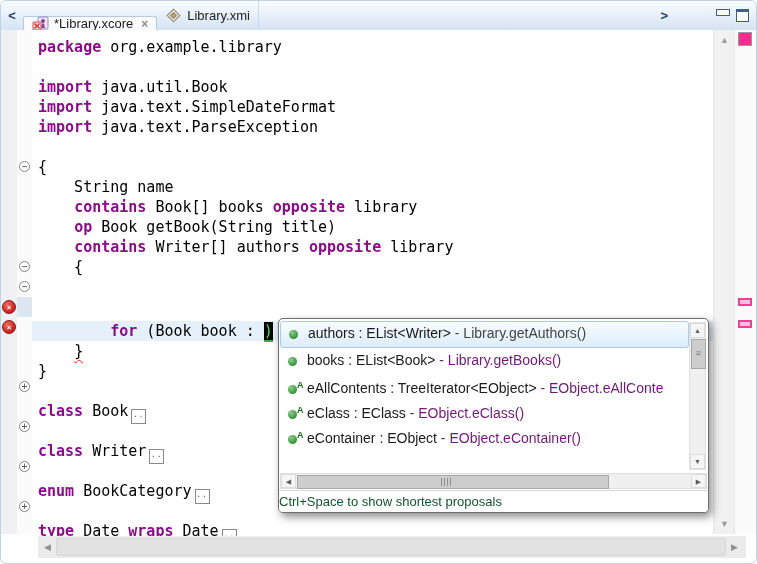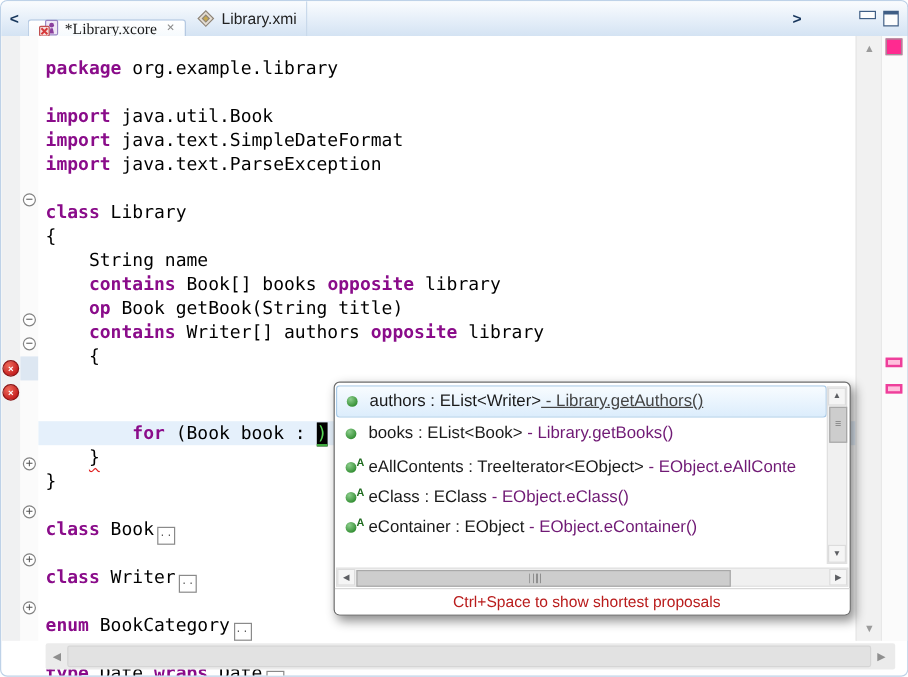--- a/index.html
+++ b/index.html
@@ -7,37 +7,37 @@
   .frame{position:absolute;left:0;top:0;width:755px;height:562px;border:1px solid #bed2e8;
     border-radius:6px;background:#fff;overflow:hidden;}
   
   .tabbar{position:absolute;left:0;top:0;width:100%;height:29px;
     background:linear-gradient(#fafcfe,#e3edf8 60%,#d4e3f3);
     border-bottom:1px solid #c9d9eb;display:flex;align-items:stretch;}
   .tab-scroll{width:22px;display:flex;align-items:center;justify-content:center;
     color:#17365c;font-weight:bold;font-size:13px;cursor:pointer;}
   .tab{display:flex;align-items:center;padding:0 8px;font-size:13px;color:#1a1a1a;cursor:pointer;}
   .tab.active{background:linear-gradient(#ffffff,#f6fafd);border:1px solid #b5c9e2;border-bottom:none;
-    border-radius:3px 3px 0 0;margin-top:15px;font-family:Liberation Serif, serif;}
+    border-radius:3px 3px 0 0;margin-top:15px;}
   .tab.inactive{border-right:1px solid #c9d9eb;color:#222;}
   .tab .ticon{width:17px;height:16px;margin-right:5px;flex:none;}
   .tab-close{margin-left:8px;color:#8b8b8b;font-size:12px;font-weight:bold;cursor:pointer;}
   .tabbar-sp{flex:1;}
   .overflow-chev{display:flex;align-items:center;color:#17365c;font-weight:bold;font-size:13px;
     margin-right:48px;cursor:pointer;}
   .winbtns{display:flex;align-items:center;gap:6px;padding-right:7px;}
   .btn-min{width:12px;height:5px;border:1px solid #3f5e85;background:#fdfdfd;margin-top:-6px;}
   .btn-max{width:11px;height:9px;border:1px solid #3f5e85;border-top:3px solid #3f5e85;background:#fdfdfd;}
   
   .editor-body{position:absolute;left:0;top:29px;width:755px;height:504px;background:#fff;}
   .ann-ruler{position:absolute;left:0;top:0;width:16px;height:100%;background:#f0f1f2;}
   .fold-ruler{position:absolute;left:16px;top:0;width:15px;height:100%;background:#fbfbfb;}
   .fold-range{position:absolute;left:0;width:15px;height:20px;background:#dde7f2;}
   .text-area{position:absolute;left:31px;top:0;width:681px;height:100%;background:#fff;
-    padding-top:17px;box-sizing:border-box;cursor:text;}
+    padding-top:7px;box-sizing:border-box;cursor:text;}
   .code-line{height:20px;line-height:20px;white-space:pre;
     font-family:"DejaVu Sans Mono",monospace;font-size:15px;color:#000;padding-left:6px;}
   .code-line.current{background:#e5f0fb;margin-top:44px;}
   .kw{color:#8a0c8a;font-weight:bold;}
   .linked{background:#000;color:#55d455;border-bottom:2px solid #3faa3f;}
   .squiggle{text-decoration:underline wavy #e02020 1px;text-underline-offset:3px;}
   .foldbox{display:inline-block;width:13px;height:13px;border:1px solid #8a8a8a;background:#fff;
     font-size:8px;line-height:9px;text-align:center;color:#555;vertical-align:-1px;margin-left:3px;
     letter-spacing:1px;cursor:pointer;}
   .error-icon{position:absolute;left:1px;width:14px;height:14px;border-radius:50%;
@@ -63,36 +63,36 @@
   .cpl-list{position:absolute;left:1px;top:2px;right:1px;height:150px;overflow:hidden;}
   .cpl-item{height:25px;line-height:25px;font-size:14px;white-space:nowrap;overflow:hidden;
     padding-left:8px;color:#1a1a1a;cursor:pointer;position:relative;}
   .cpl-item.selected{background:linear-gradient(#f8fcff,#dcedfc);border:1px solid #aacbe8;border-radius:3px;
     line-height:23px;margin-right:18px;}
   .cpl-item .dot{display:inline-block;width:9px;height:9px;border-radius:50%;
     background:radial-gradient(circle at 35% 30%,#8ccd8c,#2e8b2e 80%);margin-right:4px;vertical-align:-1px;}
   .cpl-item .deco{display:inline-block;width:8px;font-size:9px;font-weight:bold;color:#1f6b1f;
     vertical-align:5px;margin-left:-4px;margin-right:2px;}
   .cpl-item .sfx{color:#701a75;}
-  .cpl-item.selected .sfx{color:#444;text-decoration:underline;}
+  .cpl-item.selected .sfx{color:#444;}
   .cpl-vscroll{position:absolute;right:2px;top:3px;width:17px;height:148px;background:#f0f0f0;border:1px solid #e0e0e0;box-sizing:border-box;}
   .cpl-vscroll .b{position:absolute;left:0;width:100%;height:15px;background:#f5f5f5;border:1px solid #dcdcdc;
     box-sizing:border-box;color:#5c5e62;font-size:7px;text-align:center;line-height:13px;}
   .cpl-vscroll .b.up{top:0;} .cpl-vscroll .b.down{bottom:0;}
   .cpl-vscroll .th{position:absolute;left:1px;top:16px;width:13px;height:28px;background:#cdcdcd;border:1px solid #a8a8a8;
     color:#7a7a7a;font-size:9px;text-align:center;line-height:26px;}
   .cpl-hscroll{position:absolute;left:1px;right:1px;top:154px;height:16px;background:#f0f0f0;border:1px solid #e0e0e0;box-sizing:border-box;}
   .cpl-hscroll .b{position:absolute;top:0;width:15px;height:100%;background:#f5f5f5;border:1px solid #dcdcdc;
     box-sizing:border-box;color:#5c5e62;font-size:7px;text-align:center;line-height:13px;}
   .cpl-hscroll .b.left{left:0;} .cpl-hscroll .b.right{right:0;}
   .cpl-hscroll .th{position:absolute;left:16px;top:1px;width:73%;height:12px;background:#cdcdcd;border:1px solid #a8a8a8;}
   .cpl-hscroll .grip{position:absolute;left:46%;top:2px;width:12px;height:8px;
     background:repeating-linear-gradient(90deg,#8f8f8f 0 1px,transparent 1px 3px);}
   .cpl-status{position:absolute;left:0;right:0;bottom:0;height:21px;line-height:21px;border-top:1px solid #d8d8d8;
-    background:#fff;font-size:13px;color:#b91c1c;text-align:center;padding-right:9px;}
+    background:#fff;font-size:13px;color:#14532d;text-align:left;padding-right:9px;}
 </style>
 </head>
 <body>
 
 <div class="frame">
 
   <div class="tabbar">
     <div class="tab-scroll">&lt;</div>
     <div class="tab active">
       <span class="ticon">
@@ -139,21 +139,20 @@
         <div class="fold-marker" style="top: 431px;">+</div>
         <div class="fold-marker" style="top: 471px;">+</div>
       </div>
     <div class="text-area" id="code-area">
         <div class="code-line"><span class="kw">package</span><span> org.example.library</span></div>
         <div class="code-line"></div>
         <div class="code-line"><span class="kw">import</span><span> java.util.Book</span></div>
         <div class="code-line"><span class="kw">import</span><span> java.text.SimpleDateFormat</span></div>
         <div class="code-line"><span class="kw">import</span><span> java.text.ParseException</span></div>
         <div class="code-line"></div>
-        <div class="code-line"><span class="kw">class</span><span> Library</span></div>
         <div class="code-line"><span>{</span></div>
         <div class="code-line"><span>    String name</span></div>
         <div class="code-line"><span>    </span><span class="kw">contains</span><span> Book[] books </span><span class="kw">opposite</span><span> library</span></div>
         <div class="code-line"><span>    </span><span class="kw">op</span><span> Book getBook(String title)</span></div>
         <div class="code-line"><span>    </span><span class="kw">contains</span><span> Writer[] authors </span><span class="kw">opposite</span><span> library</span></div>
         <div class="code-line"><span>    {</span></div>
         <div class="code-line current"><span>        </span><span class="kw">for</span><span> (Book book : </span><span class="linked">)</span></div>
         <div class="code-line"><span>    </span><span class="squiggle">}</span></div>
         <div class="code-line"><span>}</span></div>
         <div class="code-line"></div>

